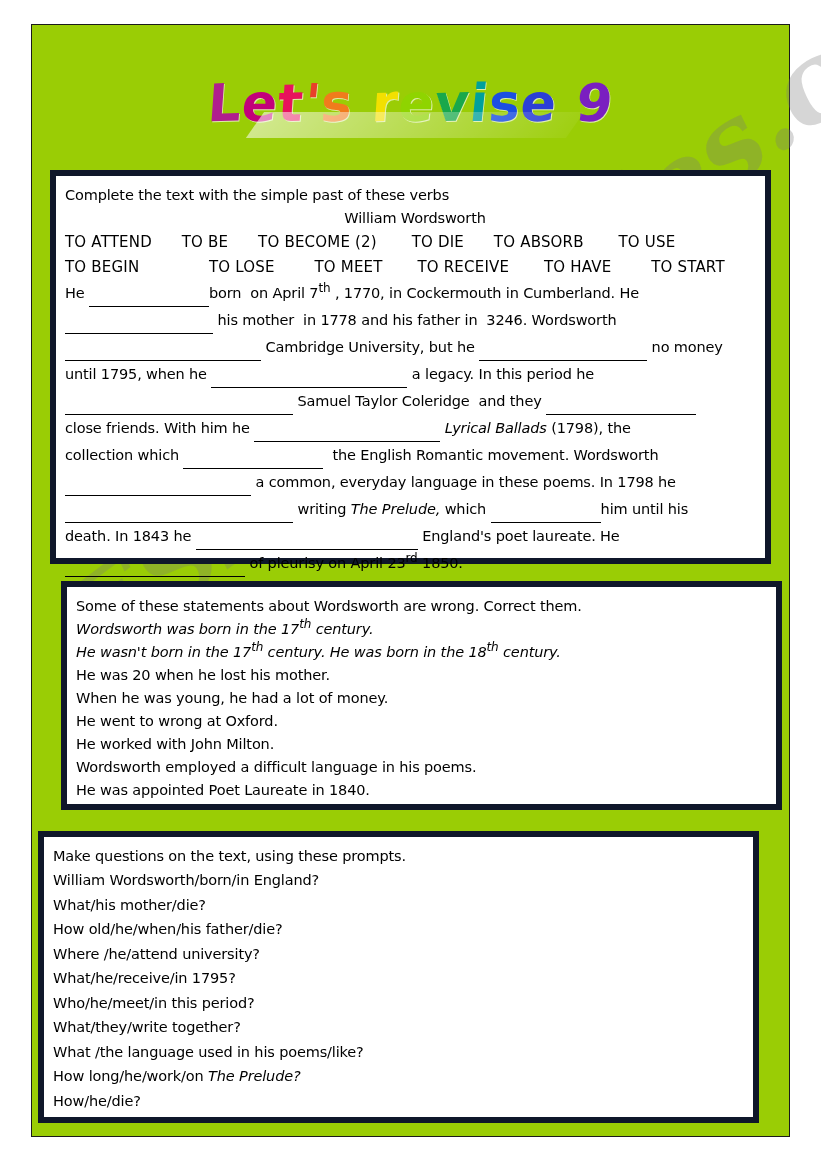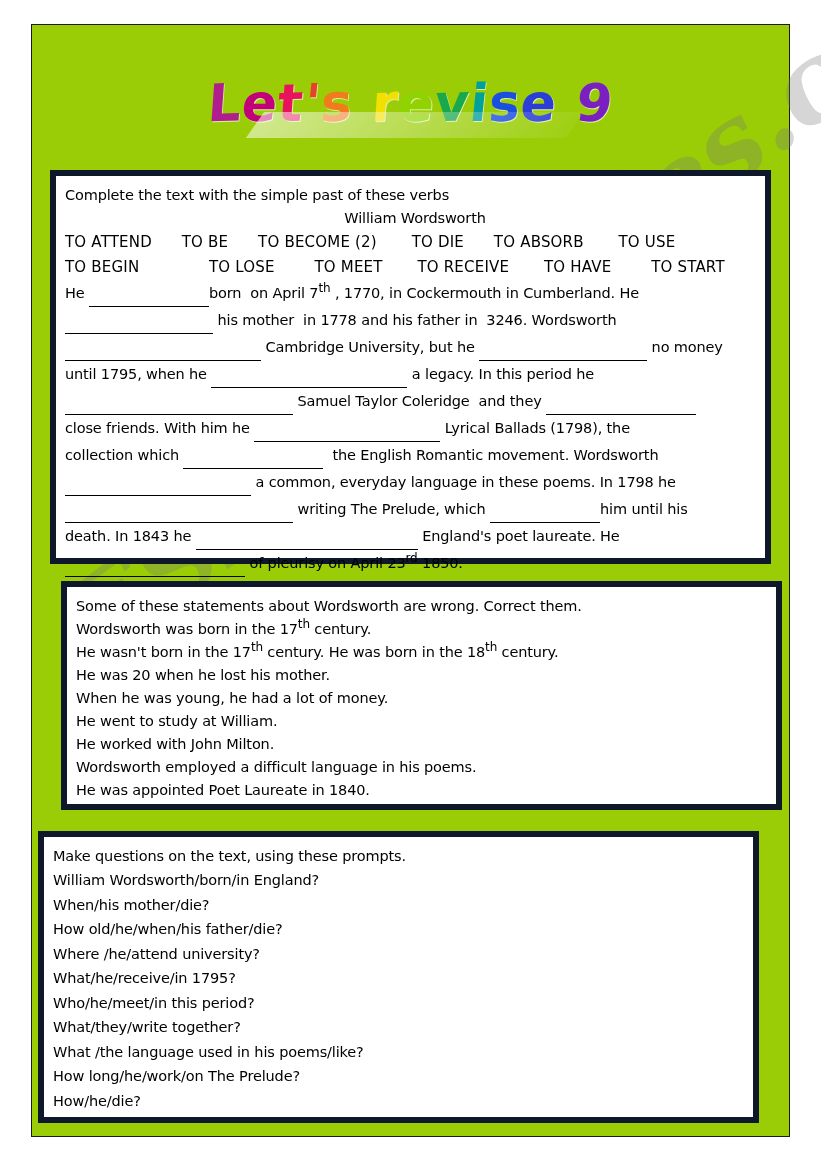--- a/index.html
+++ b/index.html
@@ -110,21 +110,21 @@
 
   .line {
     font-family: "DejaVu Sans", "Liberation Sans", sans-serif;
     font-size: 14.5px;
     color: #000000;
     line-height: 23px;
     white-space: pre;
     letter-spacing: -0.15px;
   }
   .line.center { text-align: center; }
-  .it { }
+  .it { font-style: italic; }
   sup {
     font-size: 12px;
     vertical-align: super;
     line-height: 0;
   }
 
   
   .verbs {
     font-size: 15px;
     line-height: 25px;
@@ -182,32 +182,32 @@
       </div>
   </div>
 
   <div class="wbox" id="box2">
     <div class="line">Some of these statements about Wordsworth are wrong. Correct them.</div>
     <div id="statements-list">
         <div class="line it"><span>Wordsworth was born in the 17</span><sup>th</sup><span> century.</span></div>
         <div class="line it"><span>He wasn't born in the 17</span><sup>th</sup><span> century. He was born in the 18</span><sup>th</sup><span> century.</span></div>
         <div class="line">He was 20 when he lost his mother.</div>
         <div class="line">When he was young, he had a lot of money.</div>
-        <div class="line">He went to study at William.</div>
+        <div class="line">He went to wrong at Oxford.</div>
         <div class="line">He worked with John Milton.</div>
         <div class="line">Wordsworth employed a difficult language in his poems.</div>
         <div class="line">He was appointed Poet Laureate in 1840.</div>
       </div>
   </div>
 
   <div class="wbox" id="box3">
     <div class="line">Make questions on the text, using these prompts.</div>
     <div id="prompt-list">
         <div class="line q">William Wordsworth/born/in England?</div>
-        <div class="line q">When/his mother/die?</div>
+        <div class="line q">What/his mother/die?</div>
         <div class="line q">How old/he/when/his father/die?</div>
         <div class="line q">Where /he/attend university?</div>
         <div class="line q">What/he/receive/in 1795?</div>
         <div class="line q">Who/he/meet/in this period?</div>
         <div class="line q">What/they/write together?</div>
         <div class="line q">What /the language used in his poems/like?</div>
         <div class="line q"><span>How long/he/work/on </span><span class="it">The Prelude?</span></div>
         <div class="line q">How/he/die?</div>
       </div>
   </div>

